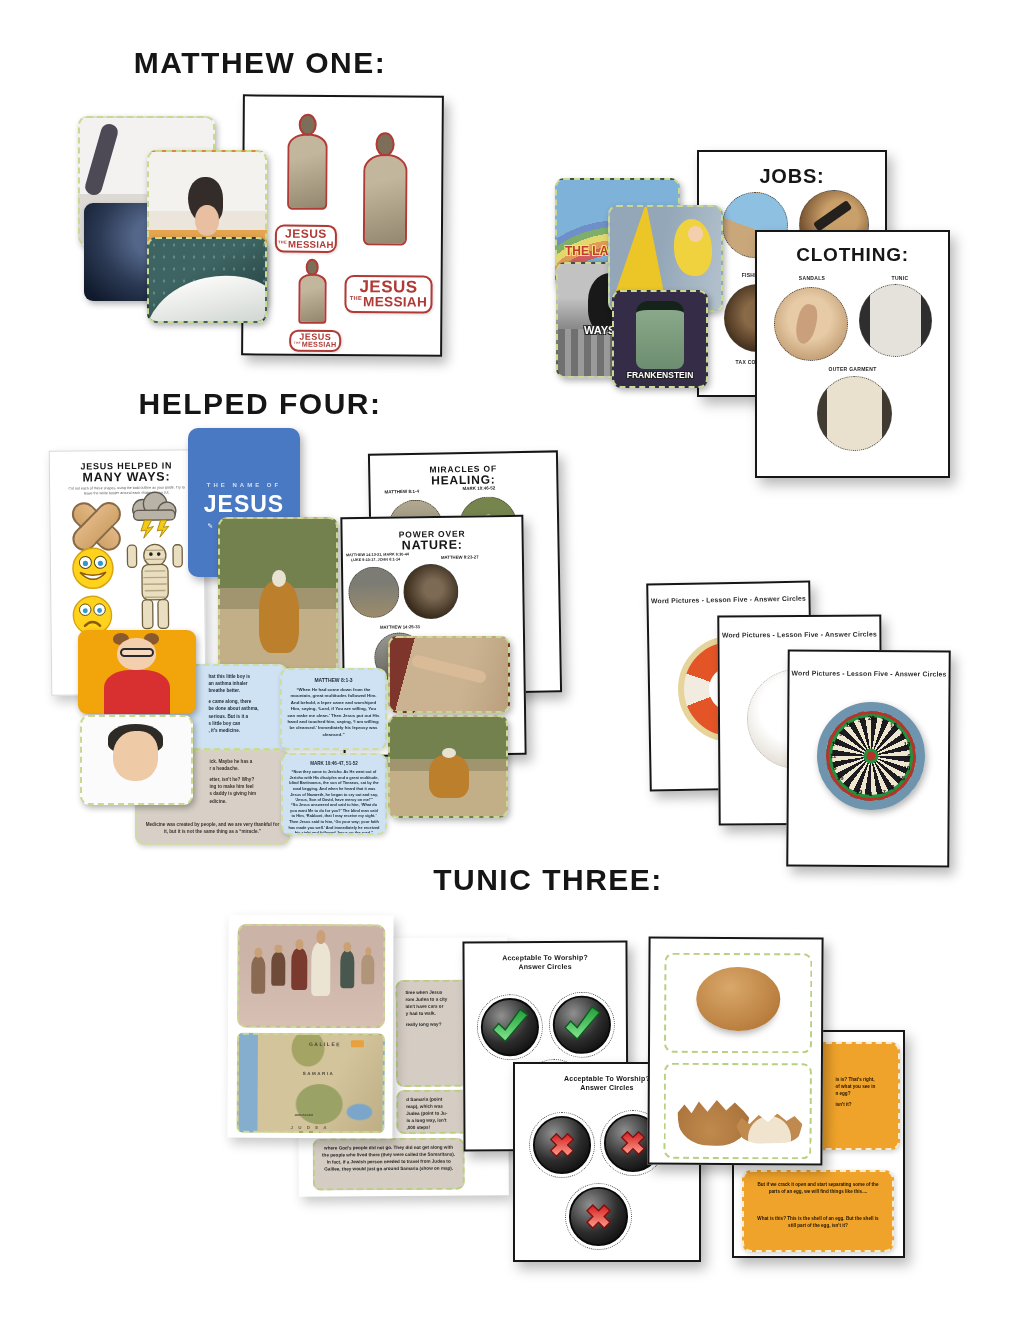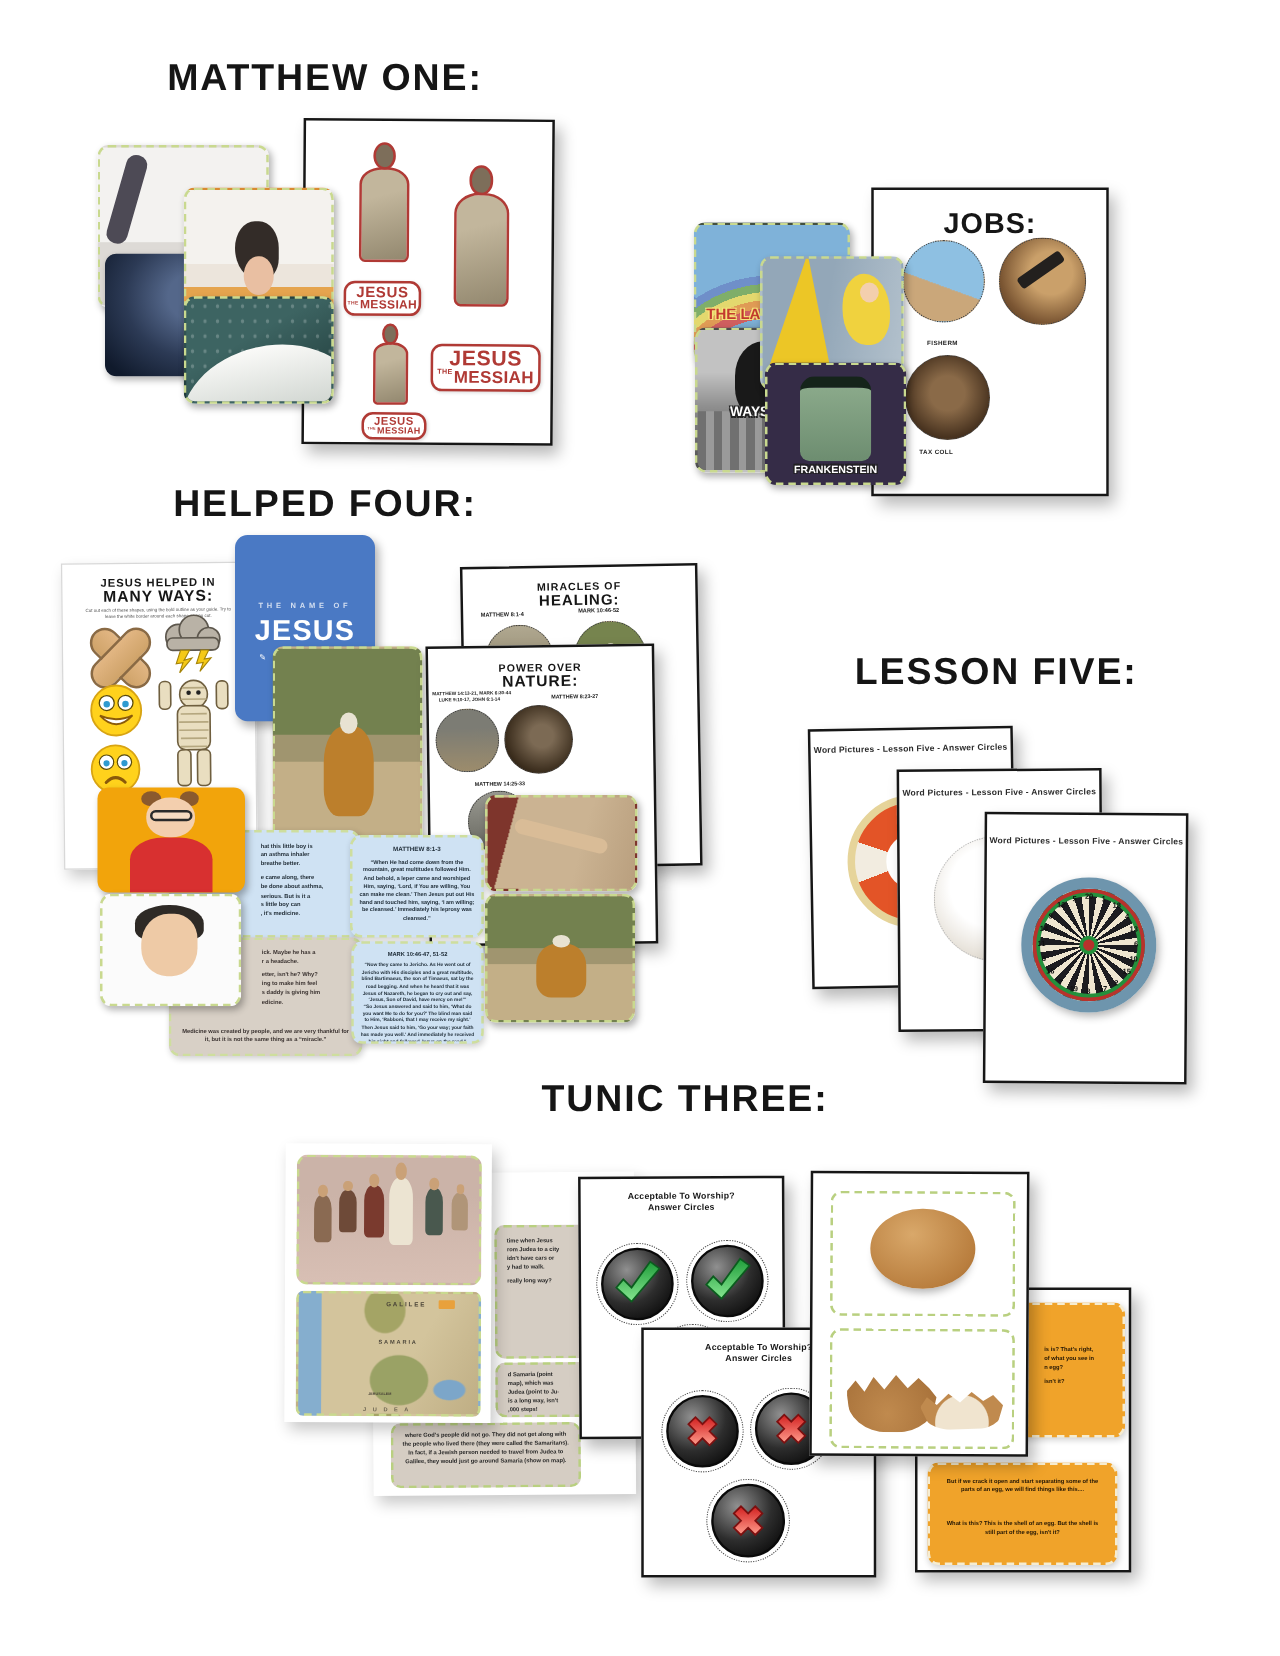--- a/index.html
+++ b/index.html
@@ -215,46 +215,57 @@
 <div class="photo dashedp ph-sleep" style="left:147px;top:150px;width:120px;height:160px;z-index:4">
       <i class="hair"></i>
       <i class="face"></i>
     </div>
 <div class="photo dashedp ph-umbrella" style="left:147px;top:237px;width:120px;height:86px;z-index:5">
       <i class="dome"></i>
     </div>
 
 
 <div class="page" style="left:697px;top:150px;width:190px;height:247px;z-index:1">
-  <div class="ch" style="top:13px;font-size:23px">JOBS:</div>
+  <div class="ch" style="top:13px;font-size:20px">JOBS:</div>
   <div class="pcircle c-fish" style="left:23px;top:40px;width:66px;height:66px"></div>
   <div class="pcircle c-carp" style="left:100px;top:38px;width:70px;height:70px">
         <i class="hammer"></i>
       </div>
   <div class="clabel" style="left:10px;top:120px;width:90px">FISHERM</div>
   <div class="pcircle c-tax" style="left:25px;top:132px;width:68px;height:68px"></div>
   <div class="clabel" style="left:5px;top:207px;width:90px">TAX COLL</div>
 </div>
 
+<div class="page" style="left:755px;top:230px;width:195px;height:248px;z-index:7">
+  <div class="ch" style="top:12px;font-size:19px">CLOTHING:</div>
+  <div class="clabel" style="left:10px;top:43px;width:90px">SANDALS</div>
+  <div class="clabel" style="left:100px;top:43px;width:86px">TUNIC</div>
+  <div class="pcircle c-sand" style="left:17px;top:55px;width:74px;height:74px">
+        <i class="foot"></i>
+      </div>
+  <div class="pcircle c-tunic" style="left:102px;top:52px;width:73px;height:73px"></div>
+  <div class="clabel" style="left:0;right:0;top:134px">OUTER GARMENT</div>
+  <div class="pcircle c-outer" style="left:60px;top:144px;width:75px;height:75px"></div>
+</div>
 
 <div class="photo dashedp ph-rain" style="left:555px;top:178px;width:125px;height:112px;z-index:3">
   <span class="cardlabel lbl-red" style="left:8px;top:64px;font-size:12px">THE LA</span>
 </div>
 <div class="photo dashedp ph-kong" style="left:556px;top:262px;width:112px;height:116px;z-index:4">
   <i class="ape"></i>
       <i class="city"></i>
   <span class="cardlabel" style="left:26px;top:60px;font-size:11px">WAYS</span>
 </div>
 <div class="photo dashedp ph-rap" style="left:608px;top:205px;width:115px;height:107px;z-index:5">
   <i class="roof"></i>
       <i class="hair"></i>
       <i class="face"></i>
   <span class="cardlabel" style="left:0;right:0;bottom:8px;text-align:center;font-size:10px">RAPUNZEL</span>
 </div>
-<div class="photo dashedp ph-frank" style="left:612px;top:290px;width:113px;height:98px;z-index:6">
+<div class="photo dashedp ph-frank" style="left:612px;top:290px;width:96px;height:98px;z-index:6">
   <i class="fhead"></i>
   <span class="cardlabel" style="left:0;right:0;bottom:6px;text-align:center;font-size:8.5px">FRANKENSTEIN</span>
 </div>
 
 <div class="sec-title" style="left:130px;top:387px;width:260px">HELPED FOUR:</div>
 
 <div class="page soft" style="left:50px;top:450px;width:155px;height:245px;z-index:1;border:1px solid #d8d8d8;transform:rotate(-.6deg)">
   <div class="ch" style="top:10px;font-size:9px">JESUS HELPED IN</div>
   <div class="ch" style="top:19px;font-size:12.5px">MANY WAYS:</div>
   <div style="position:absolute;left:12%;top:35px;width:76%;font-size:3.6px;text-align:center;color:#555;line-height:1.4">Cut out each of these shapes, using the bold outline as your guide. Try to leave the white border around each shape as you cut.</div>
@@ -388,21 +399,20 @@
   <div class="scriptbody" style="top:47px;font-size:3.9px">“So Jesus answered and said to him, ‘What do you want Me to do for you?’ The blind man said to Him, ‘Rabboni, that I may receive my sight.’ Then Jesus said to him, ‘Go your way; your faith has made you well.’ And immediately he received his sight and followed Jesus on the road.”</div>
 </div>
 
 <div class="photo dashedp ph-hands" style="left:388px;top:636px;width:122px;height:77px;z-index:7">
       <i class="harm"></i>
     </div>
 <div class="photo dashedp ph-beggar" style="left:388px;top:715px;width:120px;height:103px;z-index:7">
       <i class="fig-orange"></i>
     </div>
 
-<div class="sec-title" style="left:677px;top:521px;width:240px">LESSON FIVE:</div>
 
 <div class="page" style="left:648px;top:582px;width:164px;height:208px;z-index:1;transform:rotate(-1deg)">
   <div class="wphead" style="top:12px">Word Pictures - Lesson Five - Answer Circles</div>
   <div class="lifesaver" style="left:28px;top:52px;width:106px;height:106px"></div>
 </div>
 <div class="page" style="left:718px;top:615px;width:164px;height:210px;z-index:2;transform:rotate(-.4deg)">
   <div class="wphead" style="top:14px">Word Pictures - Lesson Five - Answer Circles</div>
   <div class="pcircle c-lamb" style="left:27px;top:52px;width:100px;height:100px"></div>
 </div>
 <div class="page" style="left:787px;top:650px;width:163px;height:217px;z-index:3;transform:rotate(.4deg)">

